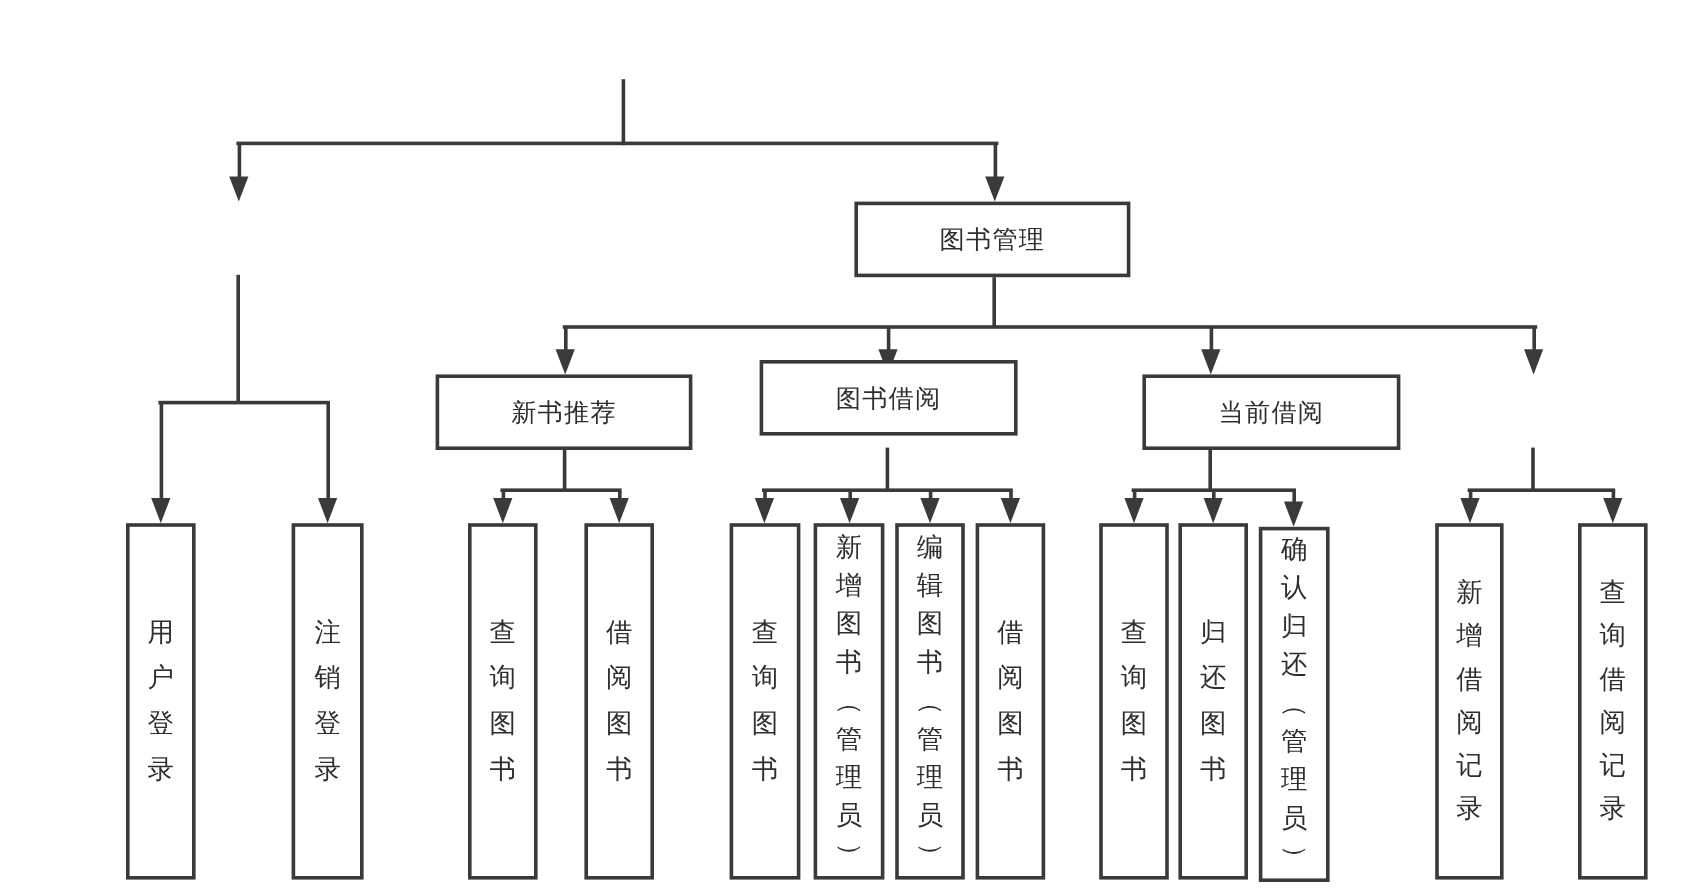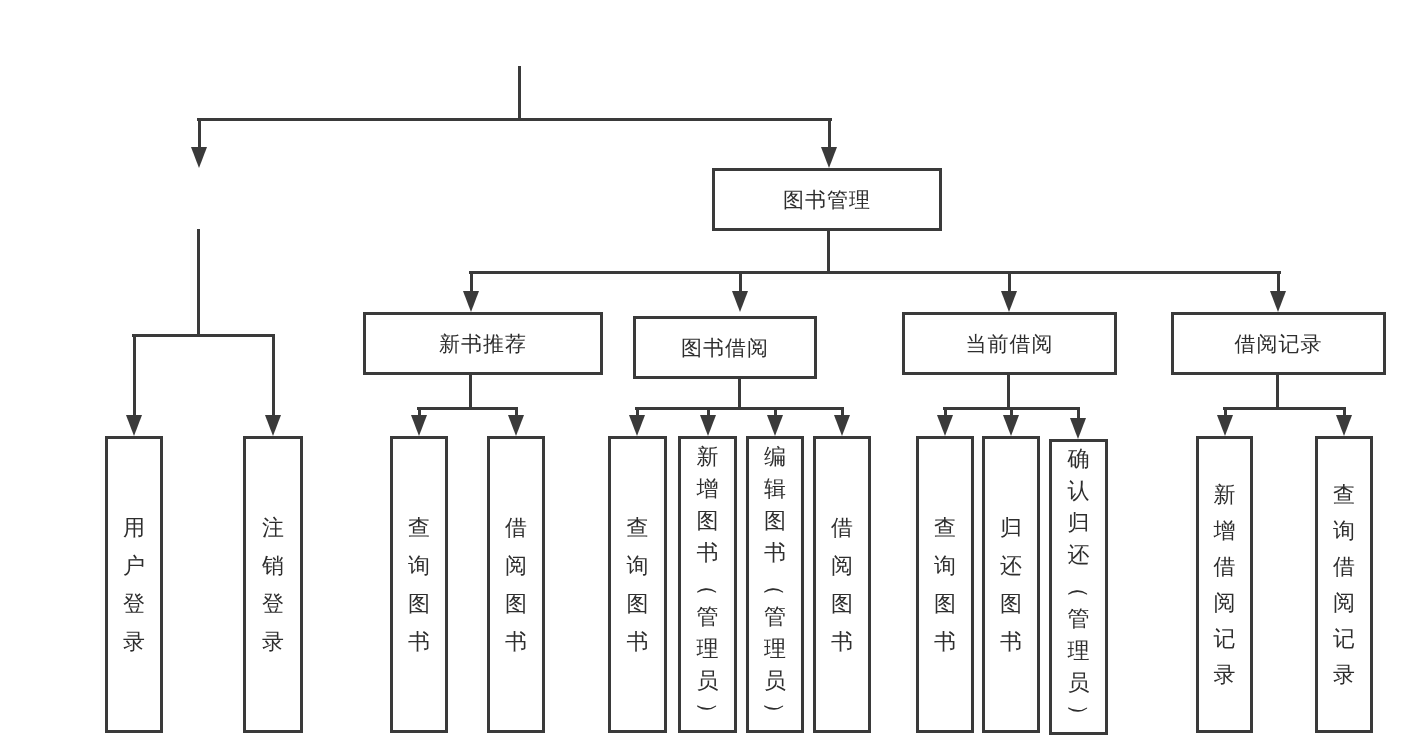--- a/index.html
+++ b/index.html
@@ -98,31 +98,28 @@
   <div class="arrow" style="left:126px;top:336px;height:100px"></div>
   <div class="arrow" style="left:265px;top:336px;height:100px"></div>
 
   <div class="vline" style="left:827px;top:229px;height:44px"></div>
   <div class="hline" style="left:469px;top:271px;width:812px"></div>
   <div class="arrow" style="left:463px;top:273px;height:39px"></div>
   <div class="arrow" style="left:732px;top:273px;height:39px"></div>
   <div class="arrow" style="left:1001px;top:273px;height:39px"></div>
   <div class="arrow" style="left:1270px;top:273px;height:39px"></div>
 
-  <div class="hbox" style="left:363px;top:312px;width:240px;height:63px">
+  <div class="hbox" style="left:363px;top:312px;width:214px;height:63px">
     <span>新书推荐</span>
   </div>
-  <div class="hbox" style="left:633px;top:316px;width:184px;height:63px">
+  <div class="hbox" style="left:633px;top:300px;width:215px;height:63px">
     <span>图书借阅</span>
   </div>
-  <div class="hbox" style="left:902px;top:312px;width:215px;height:63px">
+  <div class="hbox" style="left:952px;top:312px;width:215px;height:63px">
     <span>当前借阅</span>
-  </div>
-  <div class="hbox" style="left:1171px;top:312px;width:215px;height:63px">
-    <span>借阅记录</span>
   </div>
 
   <div class="vline" style="left:469px;top:373px;height:37px"></div>
   <div class="vline" style="left:738px;top:373px;height:37px"></div>
   <div class="vline" style="left:1007px;top:373px;height:37px"></div>
   <div class="vline" style="left:1276px;top:373px;height:37px"></div>
 
   <div class="hline" style="left:417px;top:407px;width:101px"></div>
   <div class="hline" style="left:635px;top:407px;width:209px"></div>
   <div class="hline" style="left:943px;top:407px;width:137px"></div>

